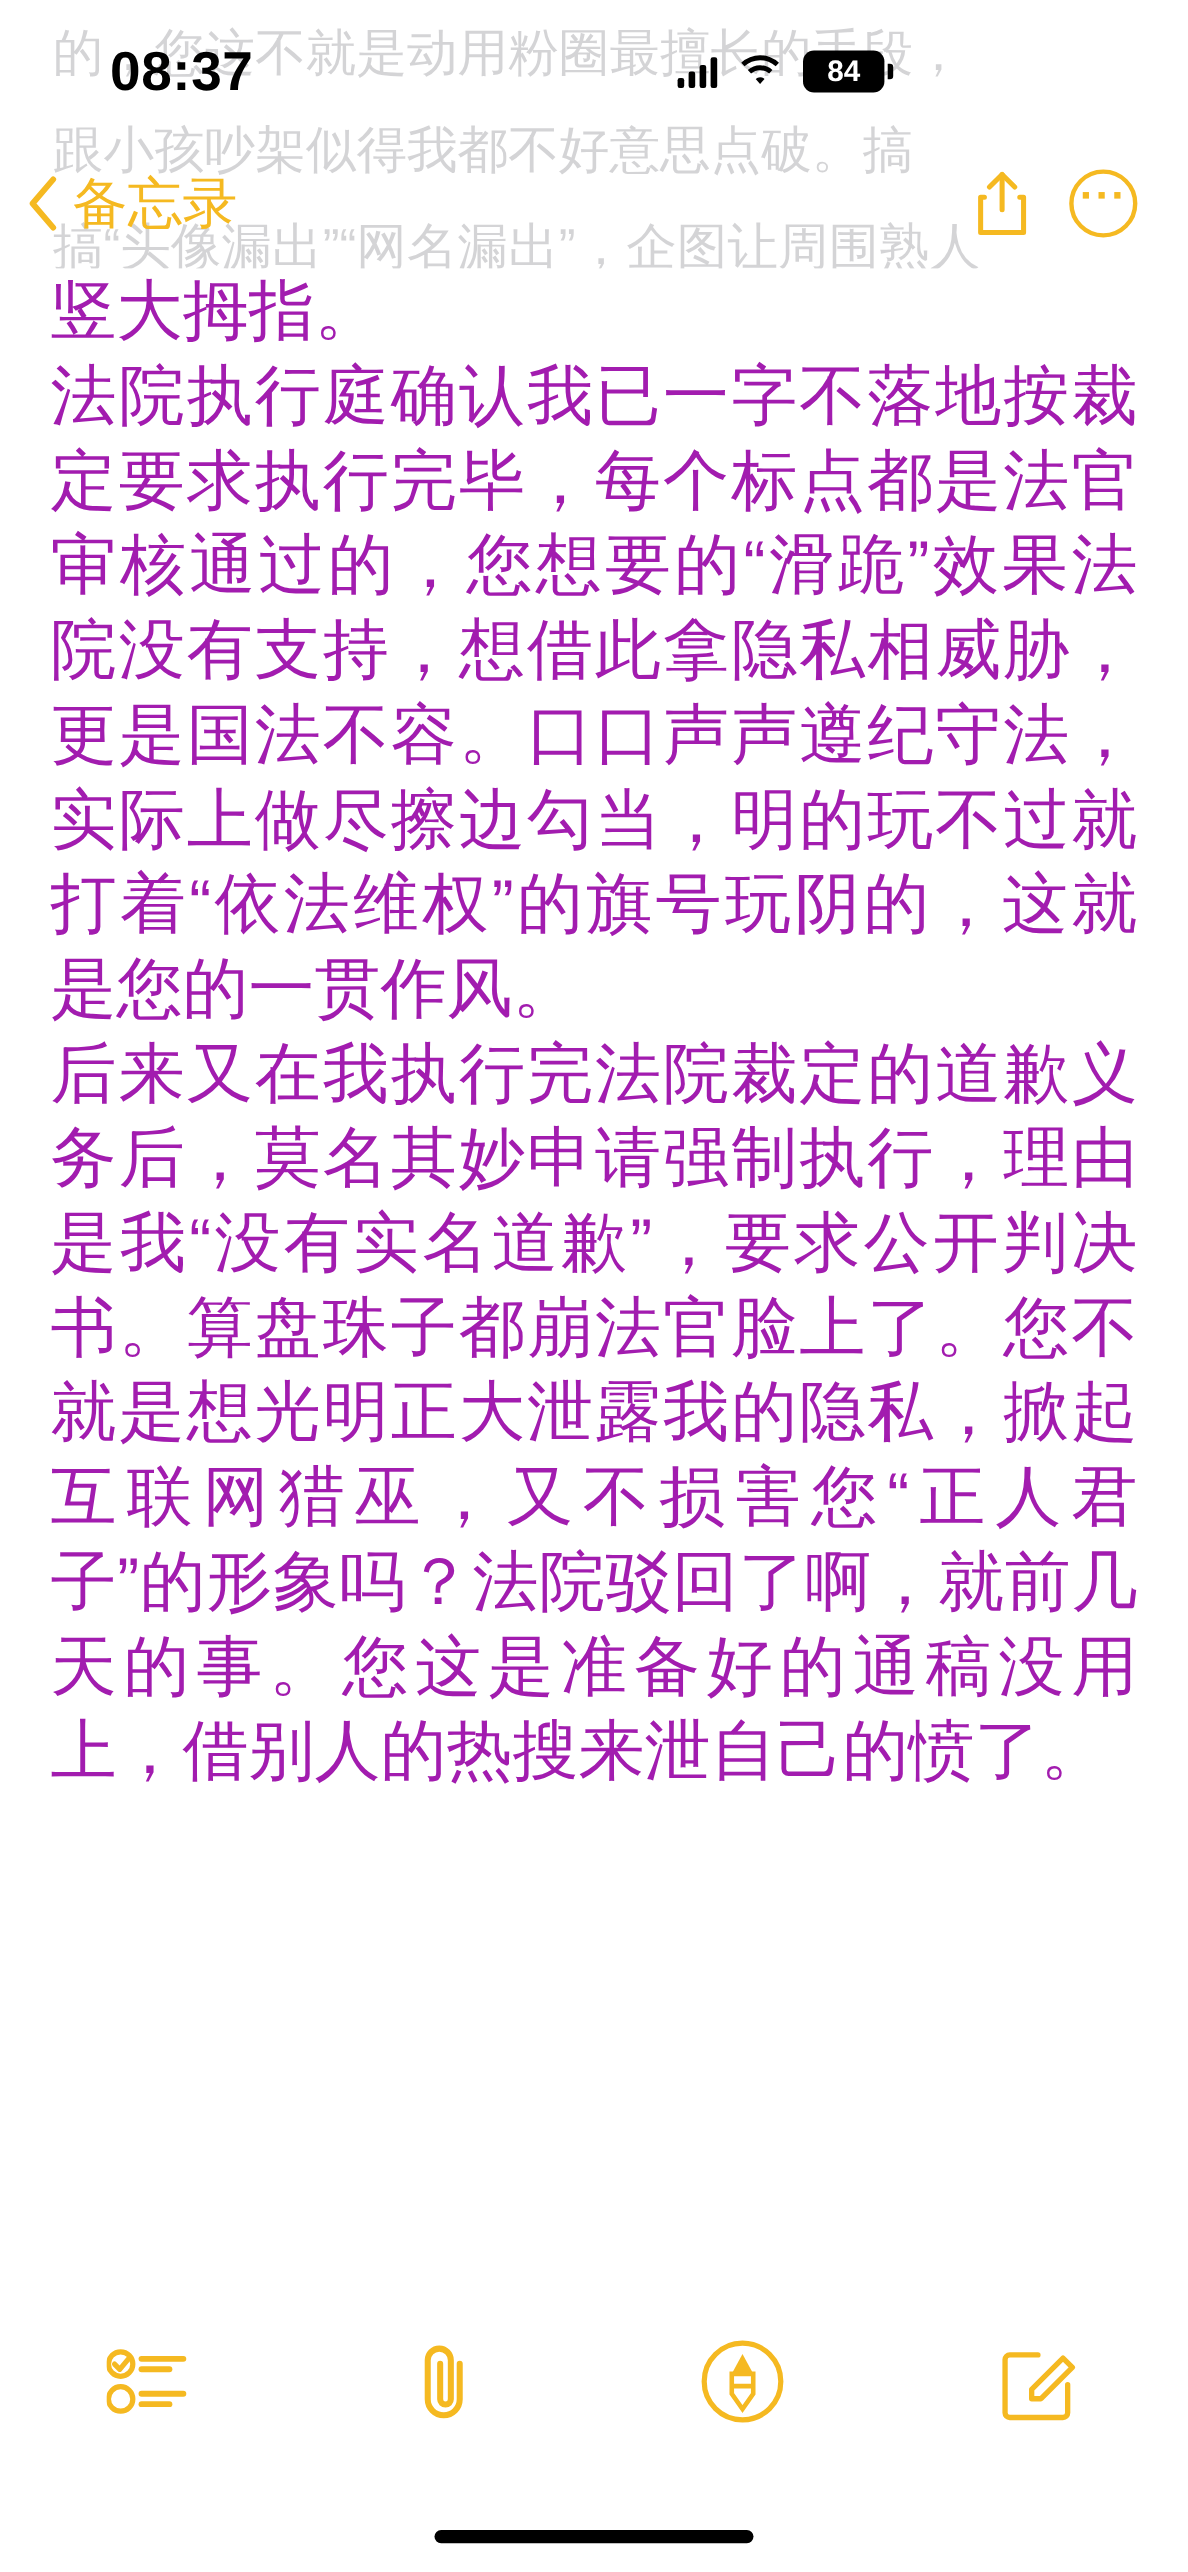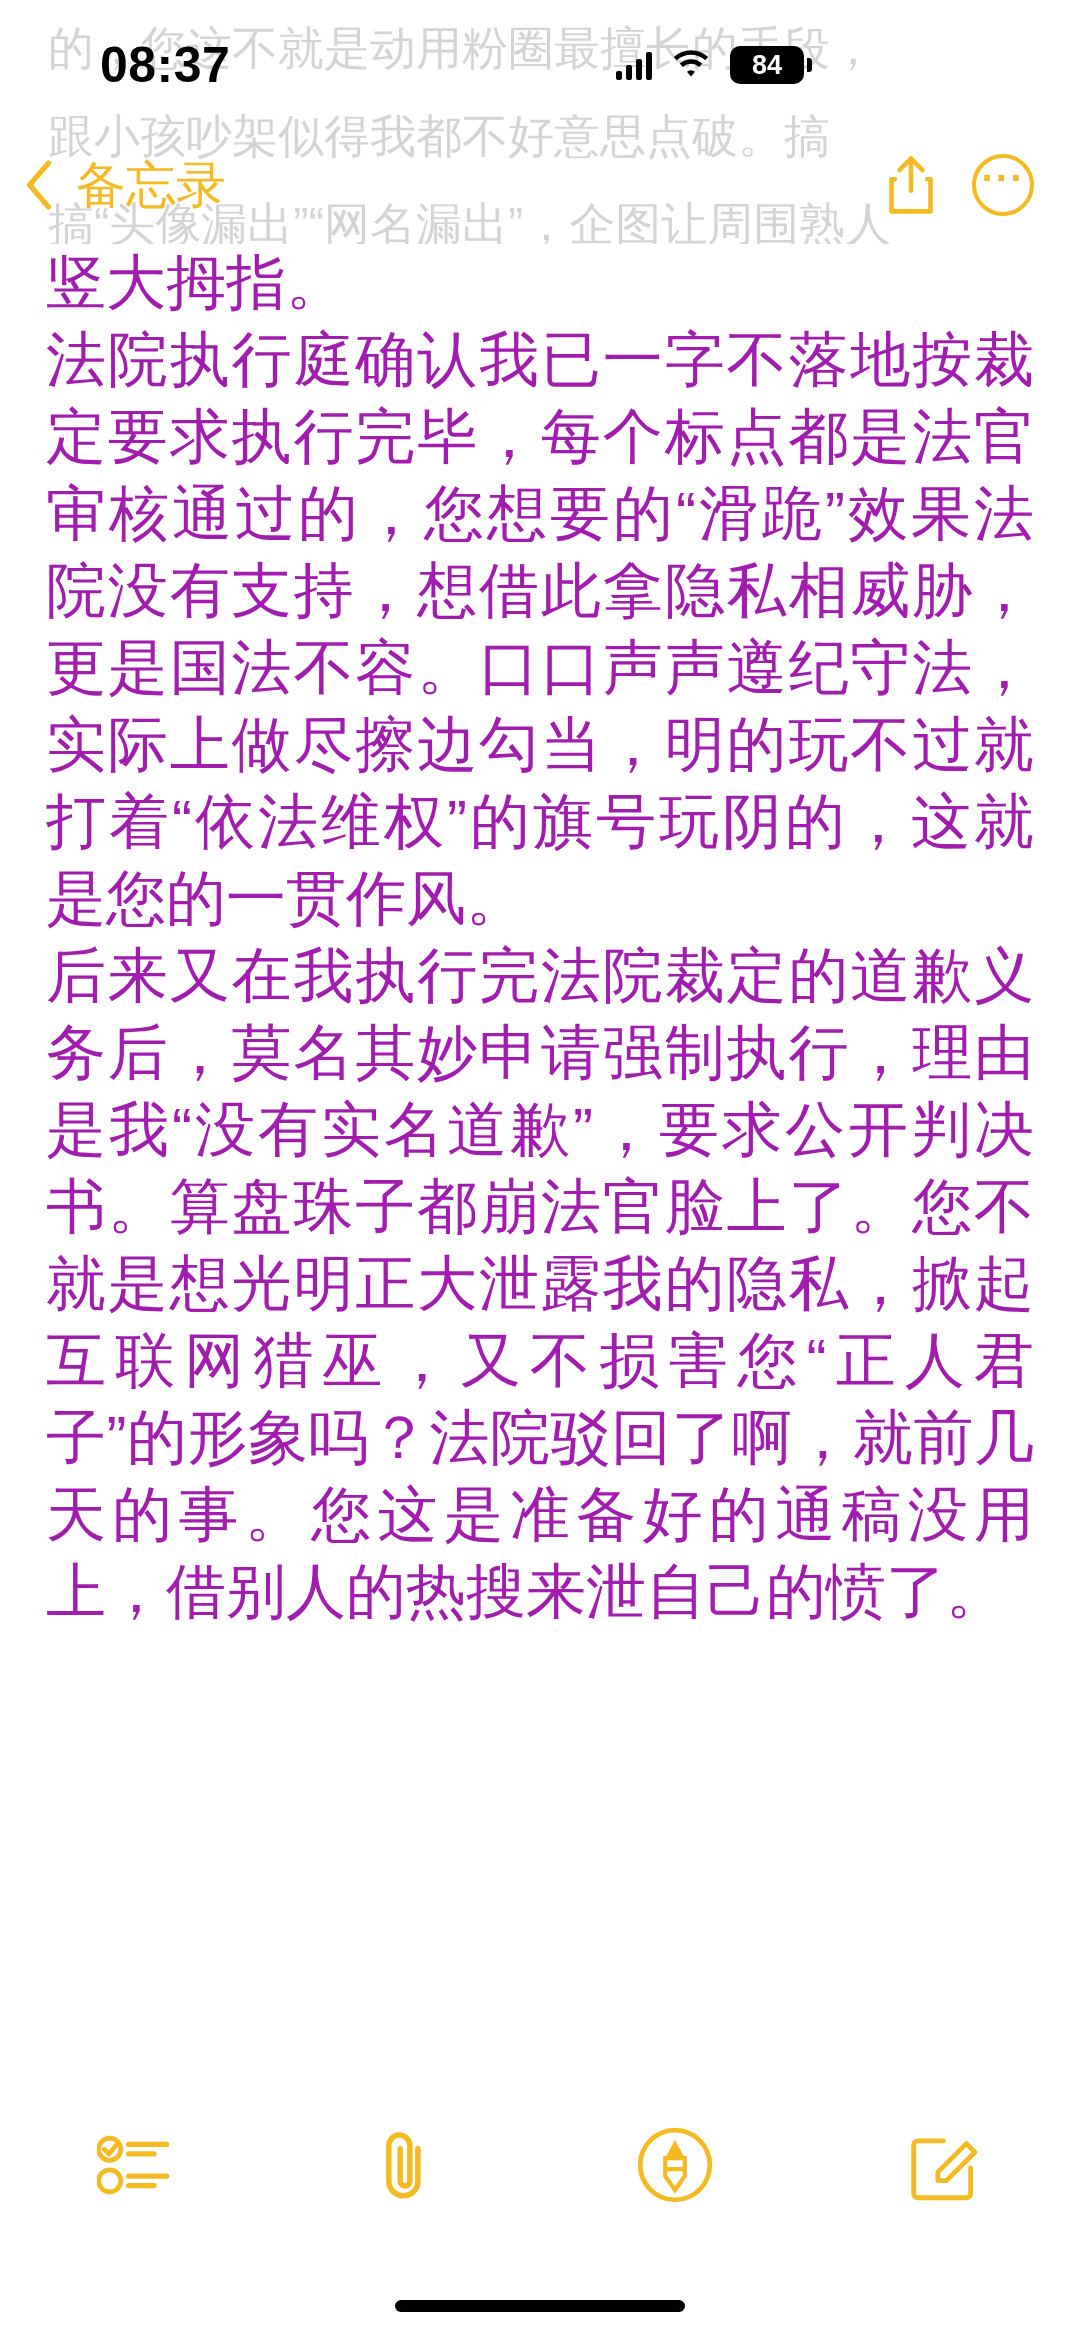--- a/index.html
+++ b/index.html
@@ -88,21 +88,21 @@
     top: 130px; left: 0;
     width: 1080px;
     height: 110px;
     display: flex;
     align-items: center;
     z-index: 30;
   }
   .nav-back {
     display: flex;
     align-items: center;
-    gap: 20px;
+    gap: 10px;
     padding-left: 22px;
     color: #F5B921;
   }
   .chev {
     width: 34px; height: 50px;
   }
   .nav-back-label {
     font-size: 50px;
     color: #F5B921;
     font-weight: 500;

